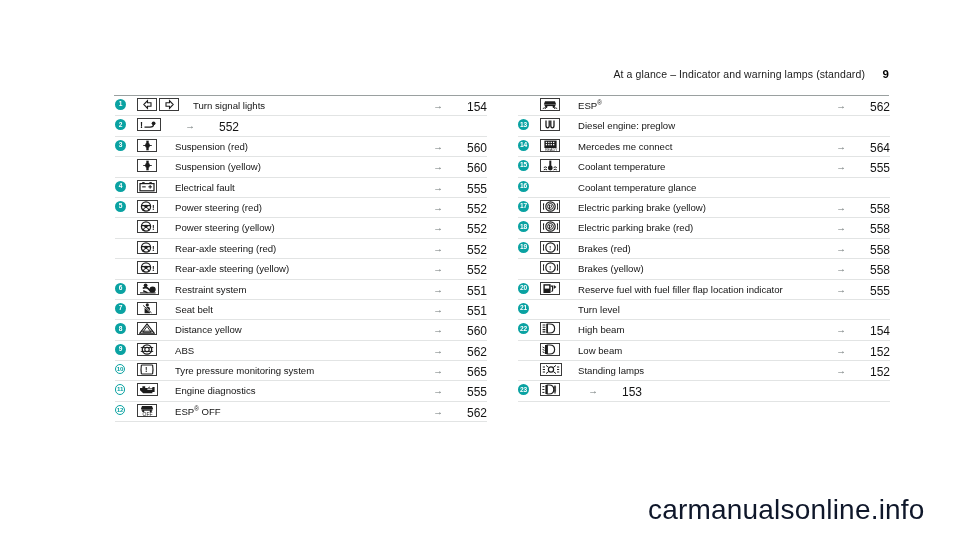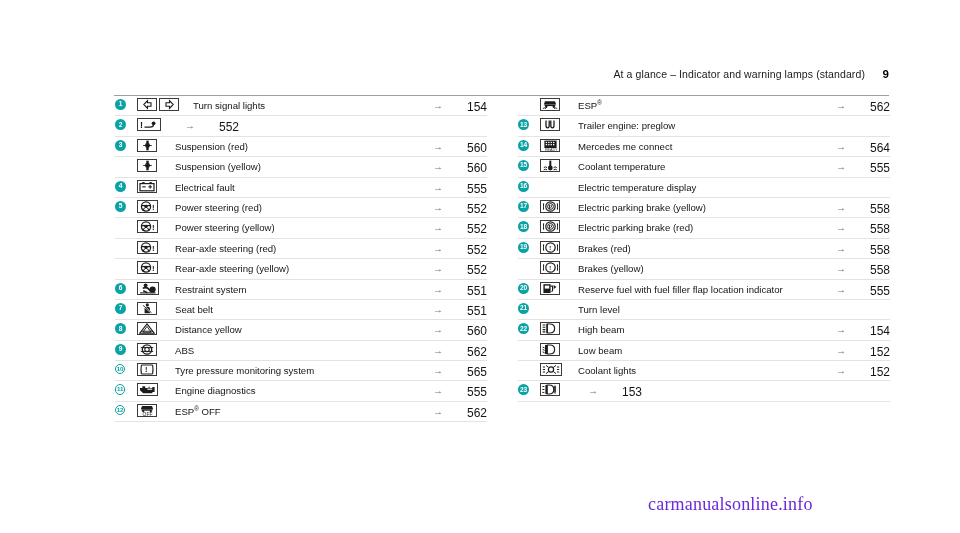--- a/index.html
+++ b/index.html
@@ -154,24 +154,24 @@
   }
 
   
   svg.glyph { display: block; }
 
   
   .watermark {
     position: absolute;
     left: 648px;
     top: 494px;
-    font-size: 18px;
-    color: #6d28d9;
+    font-size: 28px;
+    color: #0f172a;
     letter-spacing: 0.2px;
-    font-family: Liberation Serif, serif;
+    font-family: Liberation Sans, sans-serif;
     white-space: nowrap;
   }
 </style>
 </head>
 <body>
 
 <div class="page-header">
   <span class="header-title">At a glance – Indicator and warning lamps (standard)</span>
   <span class="header-pagenum">9</span>
 </div>
@@ -488,21 +488,21 @@
           <div class="badge">13</div>
         </div>
         <div class="sym-cell">
           <span class="sym-box">
             <svg class="glyph" width="14" height="11" viewBox="0 0 14 11">
               <path d="M3.0 1.4 L3.0 6.4 Q3.0 8.8 4.6 8.8 Q6.2 8.8 6.2 6.4 L6.2 1.4" fill="none" stroke="#1c1c1c" stroke-width="1.3"></path>
               <path d="M7.8 1.4 L7.8 6.4 Q7.8 8.8 9.4 8.8 Q11.0 8.8 11.0 6.4 L11.0 1.4" fill="none" stroke="#1c1c1c" stroke-width="1.3"></path>
             </svg>
           </span>
         </div>
-        <div class="label-cell">Trailer engine: preglow</div>
+        <div class="label-cell">Diesel engine: preglow</div>
         <div class="arrow-cell"></div>
         <div class="num-cell"></div>
       </div>
       <div class="row">
         <div class="badge-cell">
           <div class="badge">14</div>
         </div>
         <div class="sym-cell">
           <span class="sym-box">
             <svg class="glyph" width="15" height="11" viewBox="0 0 15 11">
@@ -539,21 +539,21 @@
         </div>
         <div class="label-cell">Coolant temperature</div>
         <div class="arrow-cell">→</div>
         <div class="num-cell">555</div>
       </div>
       <div class="row">
         <div class="badge-cell">
           <div class="badge">16</div>
         </div>
         <div class="sym-cell"></div>
-        <div class="label-cell">Electric temperature display</div>
+        <div class="label-cell">Coolant temperature glance</div>
         <div class="arrow-cell"></div>
         <div class="num-cell"></div>
       </div>
       <div class="row">
         <div class="badge-cell">
           <div class="badge">17</div>
         </div>
         <div class="sym-cell">
           <span class="sym-box">
             <svg class="glyph" width="15" height="11" viewBox="0 0 15 11">
@@ -681,21 +681,21 @@
         <div class="badge-cell"></div>
         <div class="sym-cell">
           <span class="sym-box">
             <svg class="glyph" width="18" height="11" viewBox="0 0 18 11">
               <circle cx="9" cy="5.5" r="2.6" fill="none" stroke="#1c1c1c" stroke-width="1.2"></circle>
               <path d="M6.6 3.4 L4.0 1.4 M6.6 7.6 L4.0 9.6 M11.4 3.4 L14.0 1.4 M11.4 7.6 L14.0 9.6" stroke="#1c1c1c" stroke-width="1.0"></path>
               <path d="M0.8 3.0 L3.0 3.0 M0.8 5.5 L3.0 5.5 M0.8 8.0 L3.0 8.0 M15.0 3.0 L17.2 3.0 M15.0 5.5 L17.2 5.5 M15.0 8.0 L17.2 8.0" stroke="#1c1c1c" stroke-width="1.0"></path>
             </svg>
           </span>
         </div>
-        <div class="label-cell">Coolant lights</div>
+        <div class="label-cell">Standing lamps</div>
         <div class="arrow-cell">→</div>
         <div class="num-cell">152</div>
       </div>
       <div class="row">
         <div class="badge-cell">
           <div class="badge">23</div>
         </div>
         <div class="sym-cell">
           <span class="sym-box">
             <svg class="glyph" width="16" height="11" viewBox="0 0 16 11">

